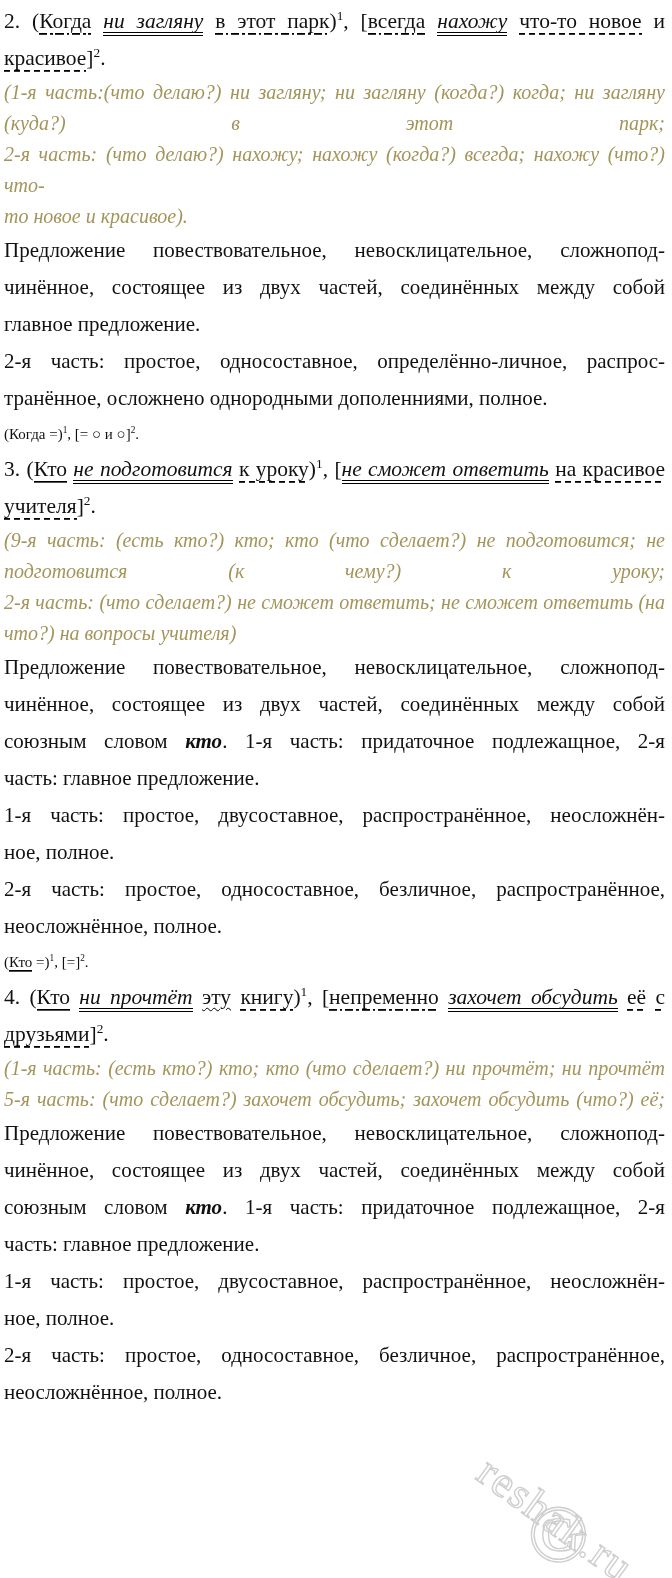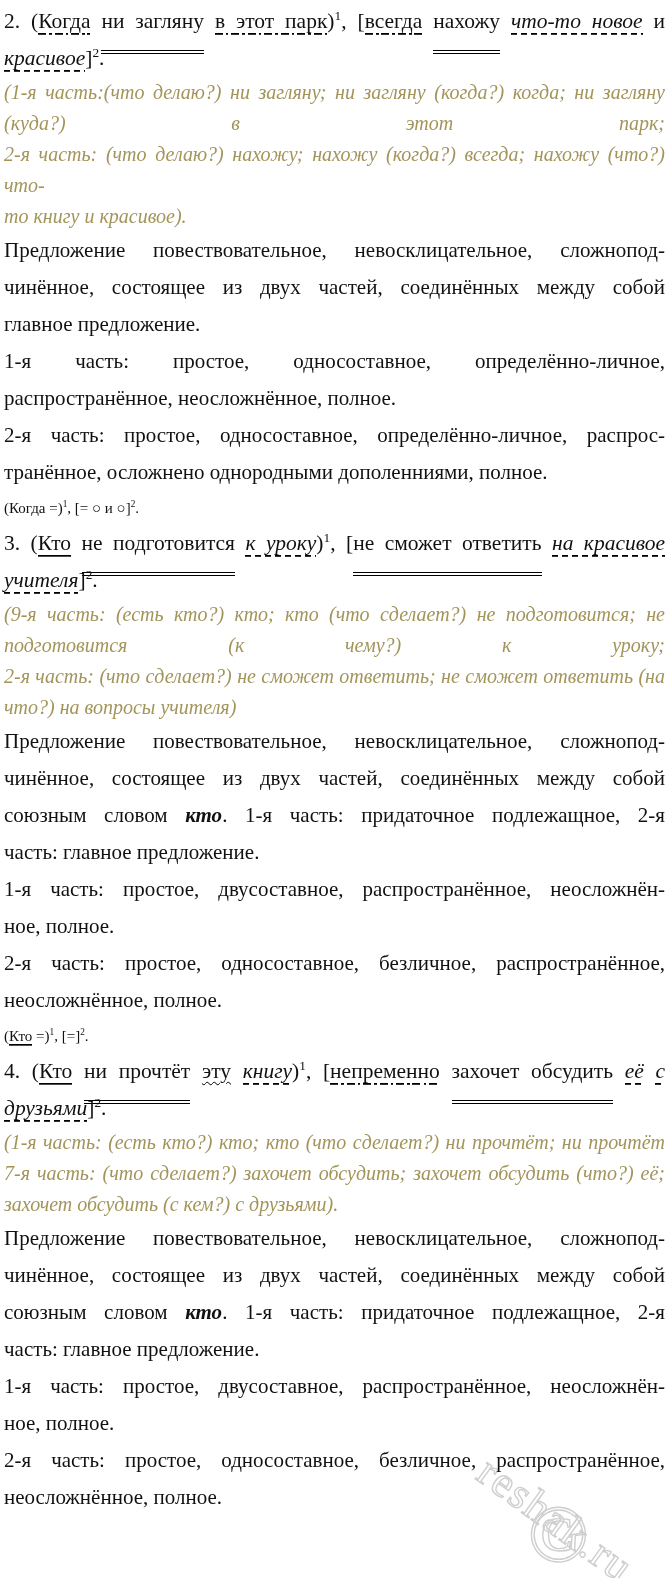--- a/index.html
+++ b/index.html
@@ -42,29 +42,29 @@
     background-size: 100% 1.7px;
     background-position: 0 100%;
     background-repeat: no-repeat;
     padding-bottom: 2px;
   }
   .u-double {
     background-image: linear-gradient(#000,#000), linear-gradient(#000,#000);
     background-size: 100% 1.3px, 100% 1.3px;
     background-position: 0 100%, 0 calc(100% - 3px);
     background-repeat: no-repeat;
-    padding-bottom: 21px;
+    padding-bottom: 3px;
+    font-style: italic;
   }
   .u-dashed {
     background-image: repeating-linear-gradient(90deg, #000 0 6px, transparent 6px 10px);
     background-size: 100% 1.8px;
     background-position: 0 100%;
     background-repeat: no-repeat;
     padding-bottom: 2px;
-    font-style: italic;
   }
   .u-dashdot {
     background-image: repeating-linear-gradient(90deg, #000 0 8px, transparent 8px 11px, #000 11px 13.5px, transparent 13.5px 16.5px);
     background-size: 100% 1.8px;
     background-position: 0 100%;
     background-repeat: no-repeat;
     padding-bottom: 2px;
   }
   .u-wavy {
     text-decoration: underline;
@@ -107,30 +107,26 @@
 
   <section>
     <div class="block sentence">
         <div class="line spread"><span>2. (</span><span class="u-dashdot">Когда</span> <span class="u-double">ни загляну</span> <span class="u-dashdot">в этот парк</span><span>)</span><sup class="idx">1</sup><span>, [</span><span class="u-dashdot">всегда</span> <span class="u-double">нахожу</span> <span class="u-dashed">что-то новое</span> <span>и</span> </div>
         <div class="line"><span class="u-dashed">красивое</span><span>]</span><sup class="idx">2</sup><span>.</span> </div>
       </div>
     <div class="block note">
         <div class="line spread"><span>(1-я часть:(что делаю?) ни загляну; ни загляну (когда?) когда; ни загляну</span> </div>
         <div class="line spread"><span>(куда?) в этот парк;</span> </div>
         <div class="line spread"><span>2-я часть: (что делаю?) нахожу; нахожу (когда?) всегда; нахожу (что?) что-</span> </div>
-        <div class="line"><span>то книгу и красивое).</span> </div>
+        <div class="line"><span>то новое и красивое).</span> </div>
       </div>
     <div class="block para">
         <div class="line spread"><span>Предложение повествовательное, невосклицательное, сложнопод-</span> </div>
         <div class="line spread"><span>чинённое, состоящее из двух частей, соединённых между собой</span> </div>
         <div class="line"><span>главное предложение.</span> </div>
-      </div>
-    <div class="block para">
-        <div class="line spread"><span>1-я часть: простое, односоставное, определённо-личное,</span> </div>
-        <div class="line"><span>распространённое, неосложнённое, полное.</span> </div>
       </div>
     <div class="block para">
         <div class="line spread"><span>2-я часть: простое, односоставное, определённо-личное, распрос-</span> </div>
         <div class="line"><span>транённое, осложнено однородными дополенниями, полное.</span> </div>
       </div>
     <div class="block scheme">
         <div class="line"><span>(Когда =)</span><sup class="idx">1</sup><span>, [= ○ и ○]</span><sup class="idx">2</sup><span>.</span> </div>
       </div>
   </section>
 
@@ -164,22 +160,21 @@
       </div>
   </section>
 
   <section>
     <div class="block sentence">
         <div class="line spread"><span>4. (</span><span class="u-solid">Кто</span> <span class="u-double">ни прочтёт</span> <span class="u-wavy">эту</span> <span class="u-dashed">книгу</span><span>)</span><sup class="idx">1</sup><span>, [</span><span class="u-dashdot">непременно</span> <span class="u-double">захочет обсудить</span> <span class="u-dashed">её</span> <span class="u-dashed">с</span> </div>
         <div class="line"><span class="u-dashed">друзьями</span><span>]</span><sup class="idx">2</sup><span>.</span> </div>
       </div>
     <div class="block note">
         <div class="line spread"><span>(1-я часть: (есть кто?) кто; кто (что сделает?) ни прочтёт; ни прочтёт</span> </div>
-        <div class="line spread"><span>7-я часть: (что сделает?) захочет обсудить; захочет обсудить (что?) её;</span> </div>
-        <div class="line"><span>захочет обсудить (с кем?) с друзьями).</span> </div>
+        <div class="line spread"><span>5-я часть: (что сделает?) захочет обсудить; захочет обсудить (что?) её;</span> </div>
       </div>
     <div class="block para">
         <div class="line spread"><span>Предложение повествовательное, невосклицательное, сложнопод-</span> </div>
         <div class="line spread"><span>чинённое, состоящее из двух частей, соединённых между собой</span> </div>
         <div class="line spread"><span>союзным словом</span> <span class="bold-word">кто</span><span>. 1-я часть: придаточное подлежащное, 2-я</span> </div>
         <div class="line"><span>часть: главное предложение.</span> </div>
       </div>
     <div class="block para">
         <div class="line spread"><span>1-я часть: простое, двусоставное, распространённое, неосложнён-</span> </div>
         <div class="line"><span>ное, полное.</span> </div>

